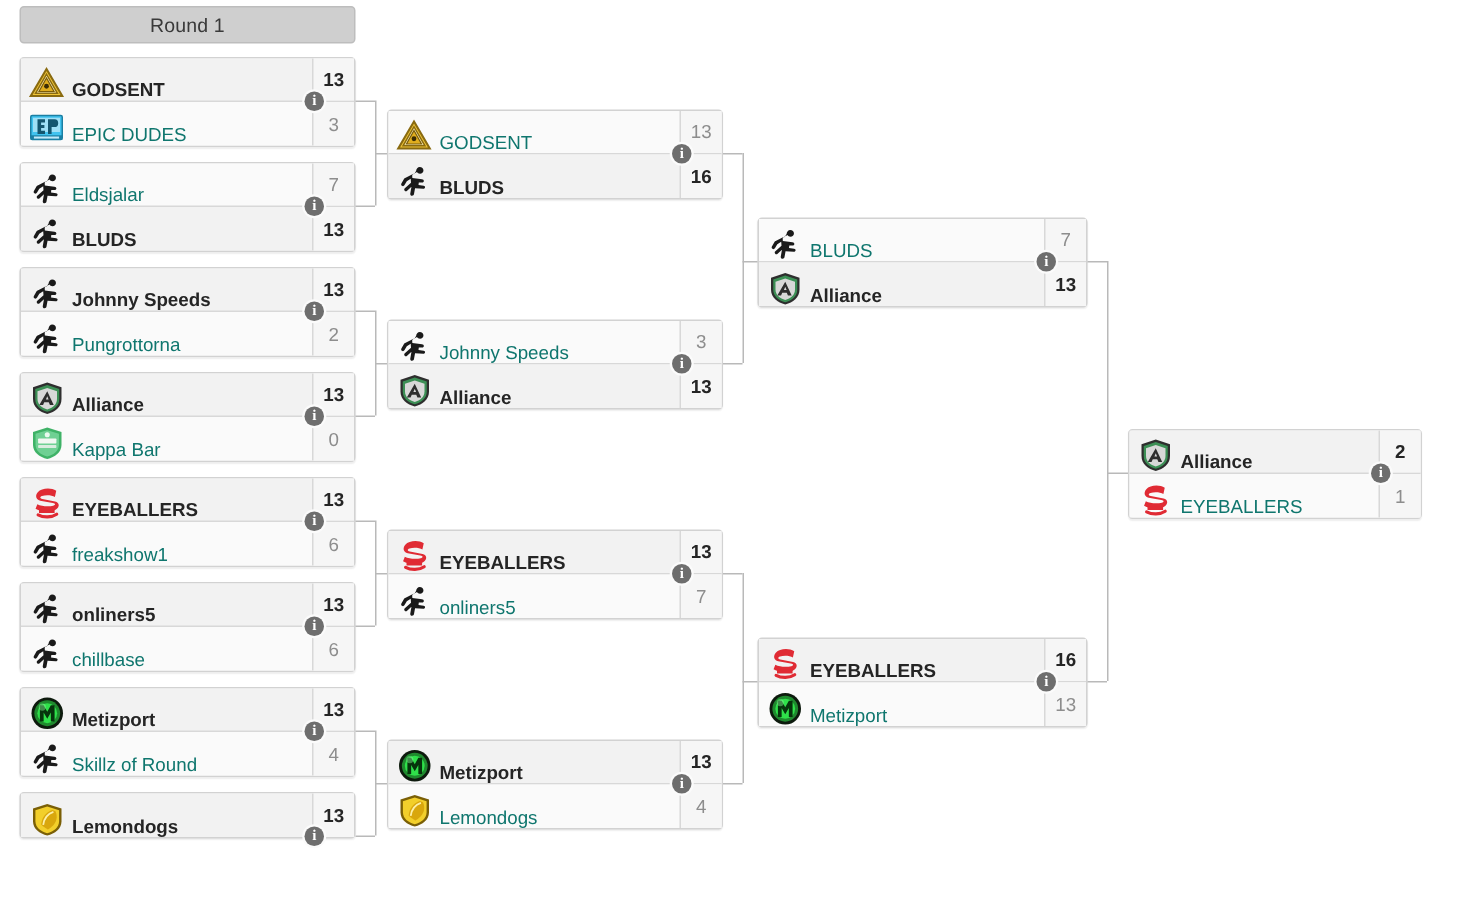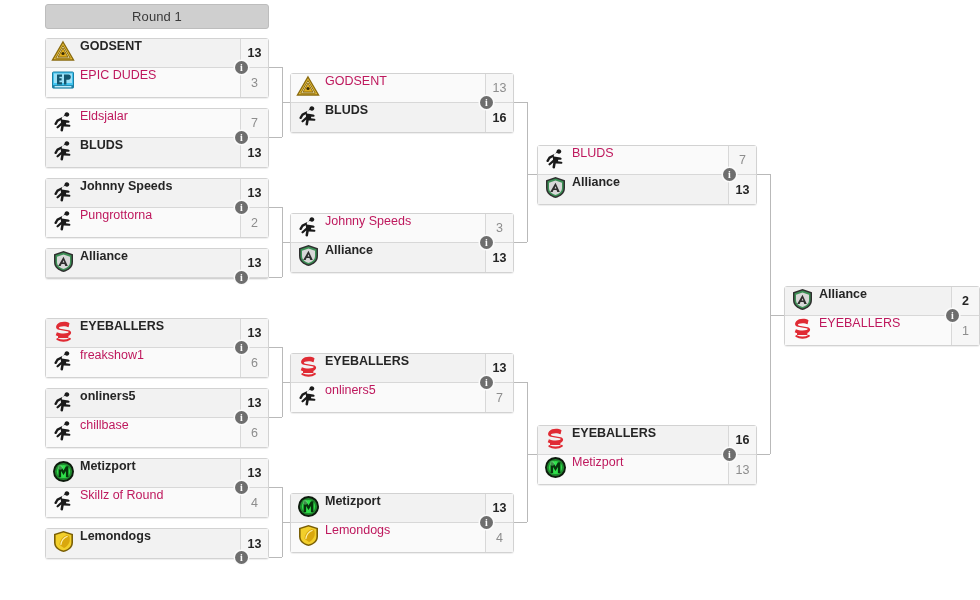--- a/index.html
+++ b/index.html
@@ -4,21 +4,21 @@
 <style>
   html,body{margin:0;padding:0;}
   body{
     width:980px;height:600px;
     background:#ffffff;
     font-family:"Liberation Sans","DejaVu Sans",sans-serif;
     overflow:hidden;
     position:relative;
     -webkit-font-smoothing:antialiased;
   }
-  #bracket{position:absolute;inset:0;margin-left:32px;}
+  #bracket{position:absolute;inset:0;}
 
   
   .round-header{
     position:absolute;
     height:25px;
     background:#cfcfcf;
     border:1px solid #bdbdbd;
     border-radius:3px;
     color:#3a3a3a;
     font-size:13px;
@@ -32,41 +32,41 @@
     position:absolute;
     box-sizing:border-box;
     background:#fbfbfb;
     border:1px solid #d2d2d2;
     border-radius:3px;
     box-shadow:0 1px 1px rgba(0,0,0,.07);
     overflow:visible;
   }
   .team-row{
     position:relative;
-    display:flex;align-items:flex-start;
+    display:flex;align-items:flex-end;
     height:29px;
     box-sizing:border-box;
   }
   .team-row.top{border-bottom:1px solid #d8d8d8;}
   .team-row.win{background:#f2f2f2;}
   .team-row.lose{background:#fafafa;}
 
   .logo{
     width:26px;height:24px;
     margin-left:4px;margin-right:4px;
     flex:0 0 26px;
     display:flex;align-items:center;justify-content:center;
     position:relative;
   }
   .logo svg{display:block;}
 
   .tname{
     flex:1 1 auto;
     font-size:12.5px;
-    color:#be185d;
+    color:#0f766e;
     white-space:nowrap;overflow:hidden;text-overflow:ellipsis;
     padding-right:6px;
   }
   .win .tname{color:#252525;font-weight:bold;}
 
   .score{
     flex:0 0 28px;
     width:28px;
     text-align:center;
     font-size:12.5px;
@@ -184,20 +184,33 @@
         <div class="logo">
           <svg width="23" height="23" viewBox="0 0 23 23">
         <path d="M11.5 1 L21 4.2 V12 c0 5.4-4.3 8.6-9.5 10C6.3 20.6 2 17.4 2 12 V4.2 Z" fill="#2e2e2e"></path>
         <path d="M11.5 2.6 L19.5 5.3 V12 c0 4.6-3.6 7.3-8 8.5C7.1 19.3 3.5 16.6 3.5 12 V5.3 Z" fill="#3c8f55"></path>
         <path d="M11.5 4.6 L18 6.8 V12 c0 3.8-3 6-6.5 7C8 18 5 15.8 5 12 V6.8 Z" fill="#d8d8d8"></path>
         <path d="M11.5 6.8 L15.8 16 h-2.5 l-.8-1.9 H9.5 L8.7 16 H6.2 Z M11.5 10.2 l-.9 2.2 h1.8 Z" fill="#2e2e2e"></path>
       </svg>
         </div>
         <div class="tname">Alliance</div>
         <div class="score">13</div>
+      </div>
+      <div class="team-row lose">
+        <div class="logo">
+          <svg width="21" height="23" viewBox="0 0 21 23">
+        <path d="M10.5 1 L20 4 V12.5 C20 17.6 15.6 20.8 10.5 22 C5.4 20.8 1 17.6 1 12.5 V4 Z" fill="#3fb267"></path>
+        <path d="M10.5 2.8 L18.3 5.2 V12.4 c0 4.2-3.5 6.9-7.8 8-4.3-1.1-7.8-3.8-7.8-8 V5.2 Z" fill="#6fd093"></path>
+        <rect x="4.4" y="8.4" width="12.2" height="3.2" rx=".5" fill="#f2f7f2"></rect>
+        <rect x="4.4" y="12.6" width="12.2" height="2" rx=".5" fill="#d9ecdf"></rect>
+        <circle cx="10.5" cy="5.8" r="1.7" fill="#eafaef"></circle>
+      </svg>
+        </div>
+        <div class="tname">Kappa Bar</div>
+        <div class="score">0</div>
       </div>
       <div class="info-icon" style="left: 189px; top: 22px; position: absolute;">i</div>
     </div>
     <div class="match" style="left: 13px; top: 318px; width: 224px;">
       <div class="team-row top win">
         <div class="logo">
           <svg width="22" height="23" viewBox="0 0 22 23">
         <path d="M17.5 3.2 C14 .9 7.6 1.4 5.2 4.2 c-2 2.4-1.2 5 1.6 5.6 l8.4 1.5 c1.9.3 2 1.3.3 1.8 -2.8.8-7.8.6-10.6-.9 l-1.2 3 c3.8 2.1 10.4 2.4 13.6.4 2.7-1.7 2.4-4.6-.6-5.3 L8.2 8.7 C6.5 8.3 6.4 7.3 8 6.7 c2.6-.9 6.6-.6 8.6.6 Z" fill="#e02b34"></path>
         <path d="M6 15.5 h10.4 v2.5 H6 Z" fill="#e02b34"></path>
         <path d="M5.4 19.2 c3.6 2 9 1.9 12.4-.4" fill="none" stroke="#e02b34" stroke-width="2.1" stroke-linecap="round"></path>

